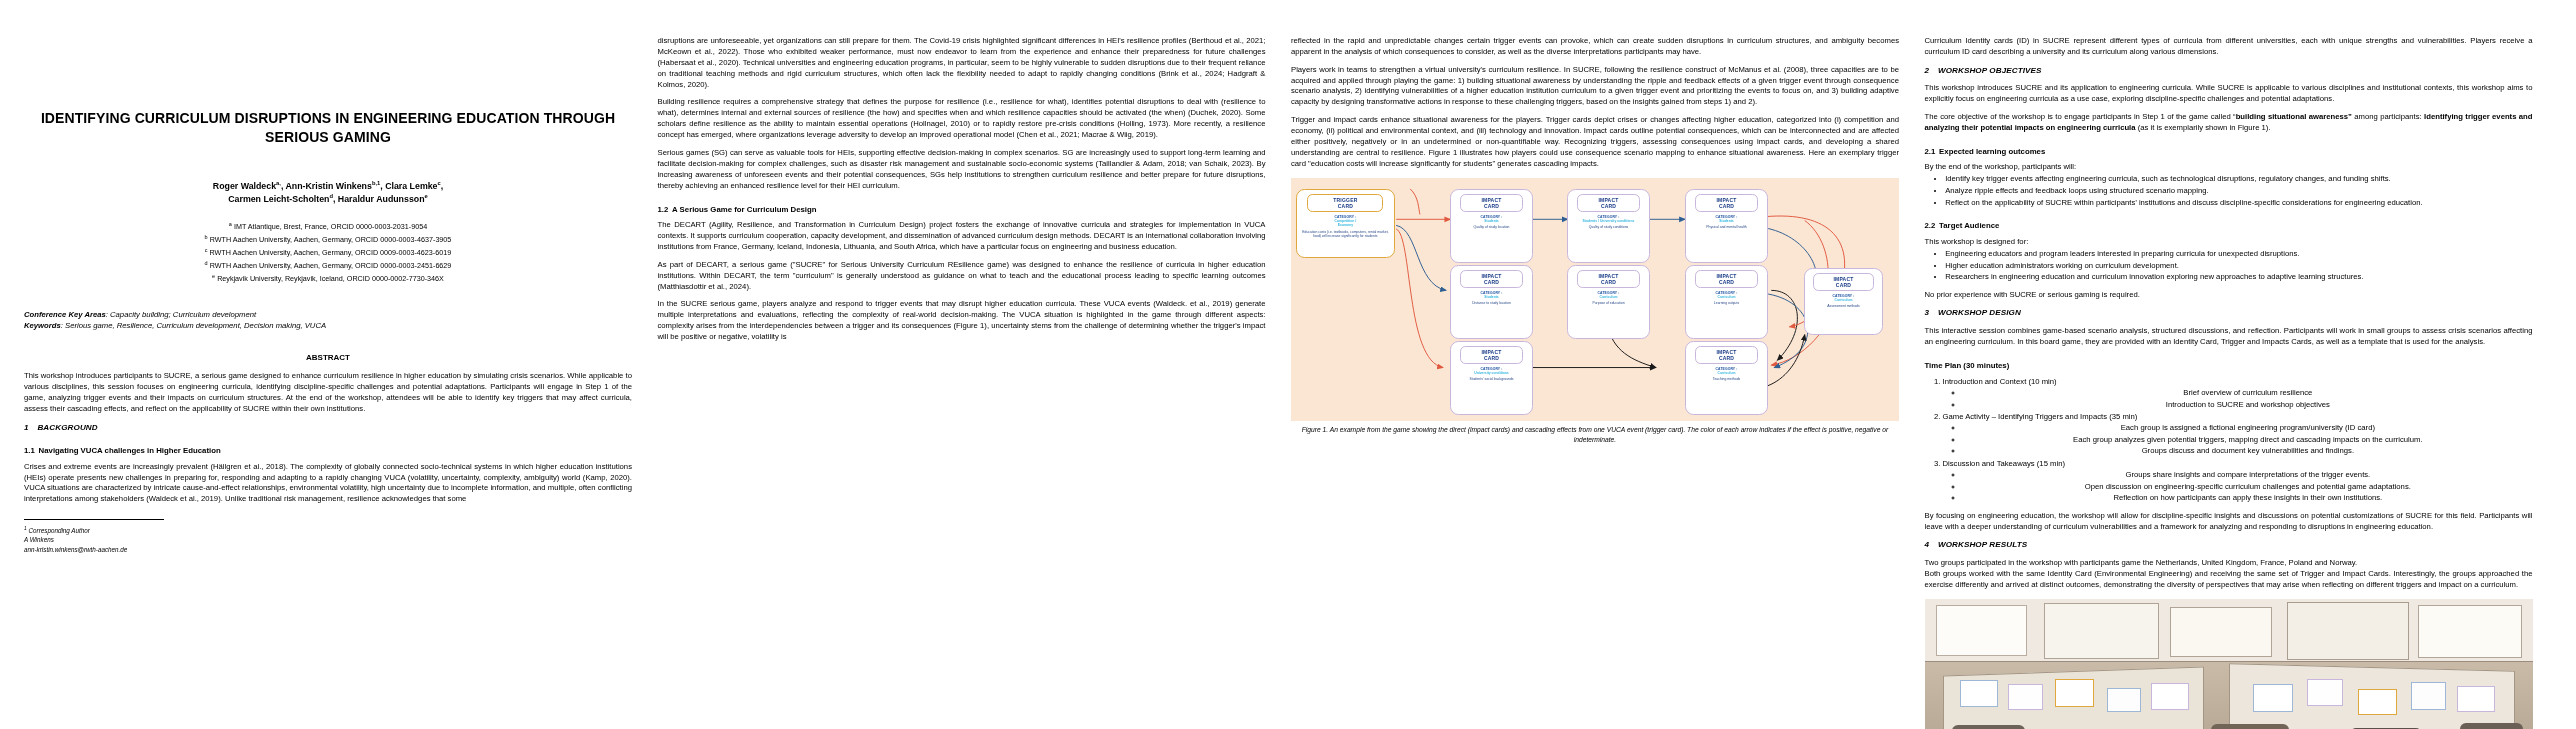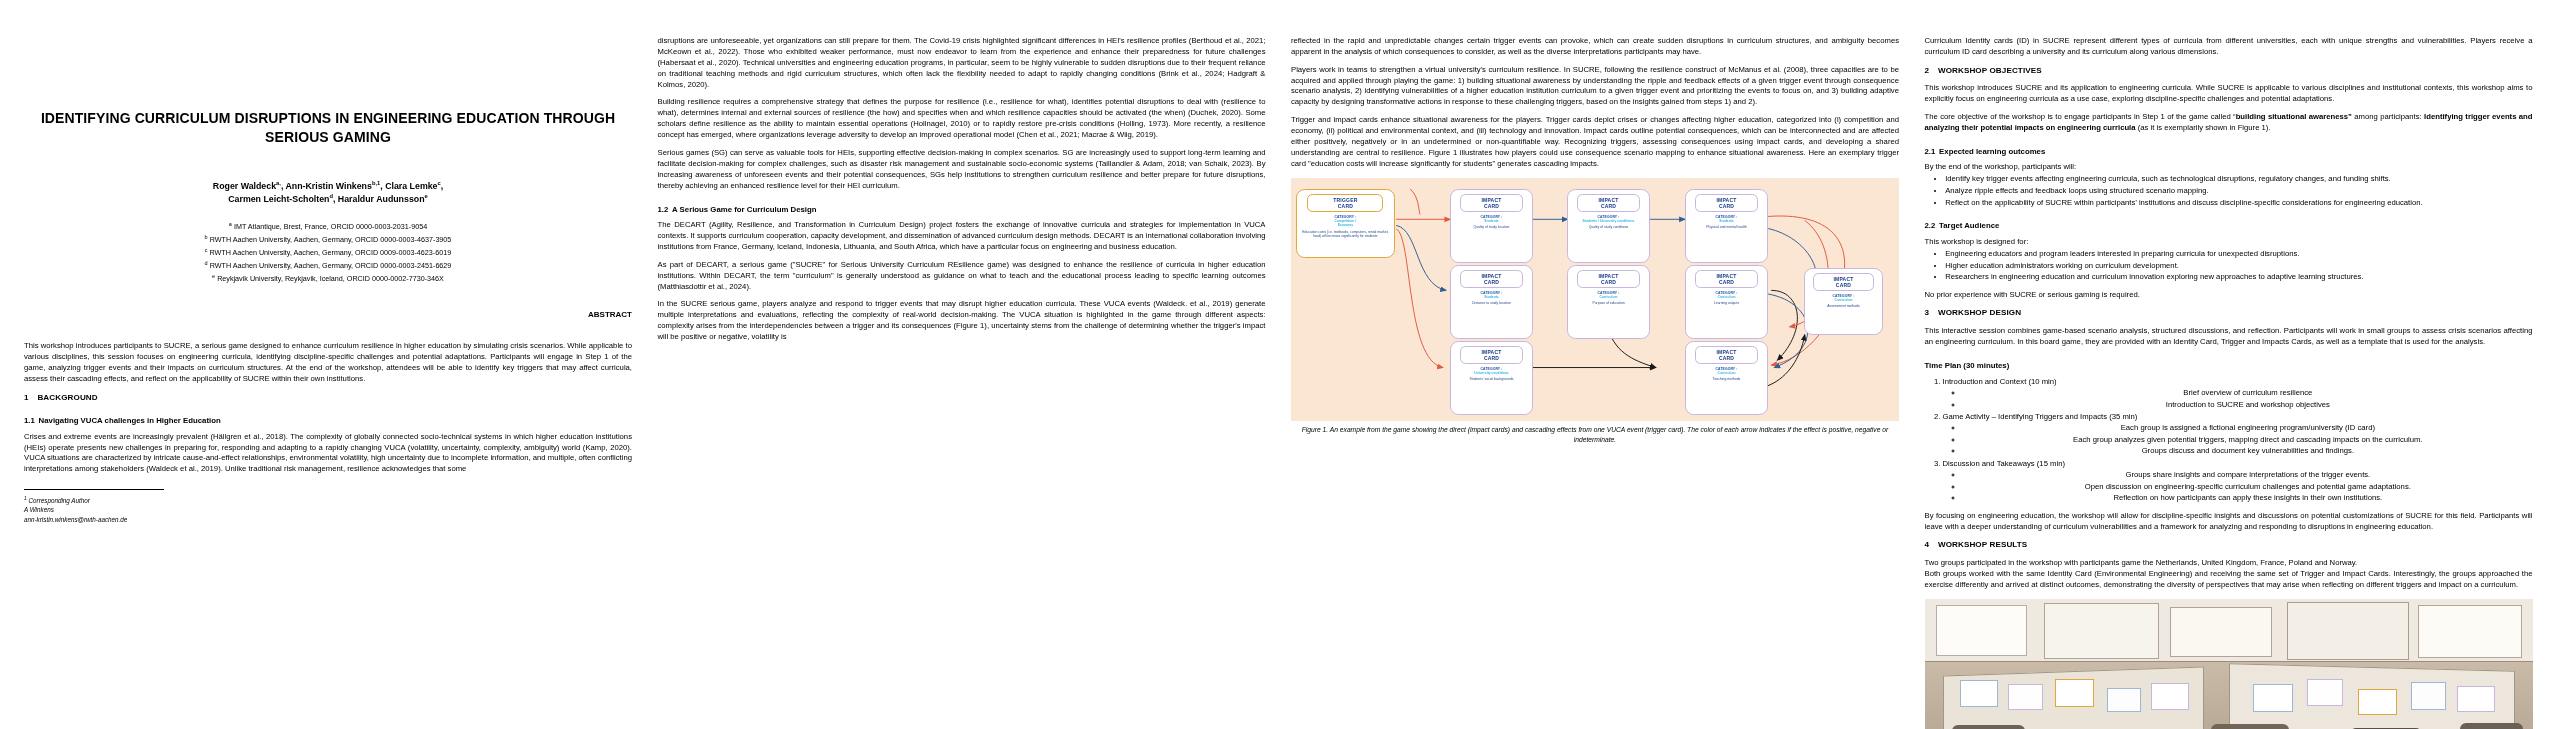--- a/index.html
+++ b/index.html
@@ -57,33 +57,34 @@
     margin:0 0 20.7px 0;
     text-align:left;
   }
   .keys b{font-style:italic;font-weight:bold;}
   h2.sec{
     font-size:8.1px;
     font-weight:bold;
     margin:0 0 7.3px 0;
     text-align:left;
     letter-spacing:0.1px;
+    font-style:italic;
   }
   h2.sec .num{display:inline-block;min-width:13.4px;}
   h3.sub{
     font-size:7.8px;
     font-weight:bold;
     margin:12px 0 5.5px 0;
     text-align:left;
   }
   h3.sub .num{display:inline-block;min-width:14.6px;}
   p{margin:0 0 6.7px 0;}
   p.tight{margin-bottom:0;}
   .abstract-head{
-    font-size:8px;font-weight:bold;margin:0 0 21px 0;text-align:right;
+    font-size:8px;font-weight:bold;margin:0 0 8px 0;text-align:center;
   }
   .fnote{
     margin-top:13.4px;
     font-size:6.3px;
     font-style:italic;
     line-height:1.5;
     text-align:left;
   }
   .fnote hr{
     border:none;border-top:0.6px solid #000;width:140px;margin:0 0 4.9px 0;
@@ -173,20 +174,24 @@
     </div>
 
     <div class="affil">
       <div><sup>a</sup> <span>IMT Atlantique, Brest, France, ORCID 0000-0003-2031-9054</span></div>
       <div><sup>b</sup> <span>RWTH Aachen University, Aachen, Germany, ORCID 0000-0003-4637-3905</span></div>
       <div><sup>c</sup> <span>RWTH Aachen University, Aachen, Germany, ORCID 0009-0003-4623-6019</span></div>
       <div><sup>d</sup> <span>RWTH Aachen University, Aachen, Germany, ORCID 0000-0003-2451-6629</span></div>
       <div><sup>e</sup> <span>Reykjavik University, Reykjavik, Iceland, ORCID 0000-0002-7730-346X</span></div>
     </div>
 
+    <div class="keys">
+      <div><b>Conference Key Areas</b><span>: Capacity building; Curriculum development</span></div>
+      <div><b>Keywords</b><span>: Serious game, Resilience, Curriculum development, Decision making, VUCA</span></div>
+    </div>
 
     <div class="abstract-head">ABSTRACT</div>
     <p>This workshop introduces participants to SUCRE, a serious game designed to enhance curriculum resilience in higher education by simulating crisis scenarios. While applicable to various disciplines, this session focuses on engineering curricula, identifying discipline-specific challenges and potential adaptations. Participants will engage in Step 1 of the game, analyzing trigger events and their impacts on curriculum structures. At the end of the workshop, attendees will be able to identify key triggers that may affect curricula, assess their cascading effects, and reflect on the applicability of SUCRE within their own institutions.</p>
 
     <h2 class="sec"><span class="num">1</span><span>BACKGROUND</span></h2>
     <h3 class="sub"><span class="num">1.1</span><span>Navigating VUCA challenges in Higher Education</span></h3>
     <p>Crises and extreme events are increasingly prevalent (Hällgren et al., 2018). The complexity of globally connected socio-technical systems in which higher education institutions (HEIs) operate presents new challenges in preparing for, responding and adapting to a rapidly changing VUCA (volatility, uncertainty, complexity, ambiguity) world (Kamp, 2020). VUCA situations are characterized by intricate cause-and-effect relationships, environmental volatility, high uncertainty due to incomplete information, and multiple, often conflicting interpretations among stakeholders (Waldeck et al., 2019). Unlike traditional risk management, resilience acknowledges that some</p>
 
     <div class="fnote">
       <hr>

